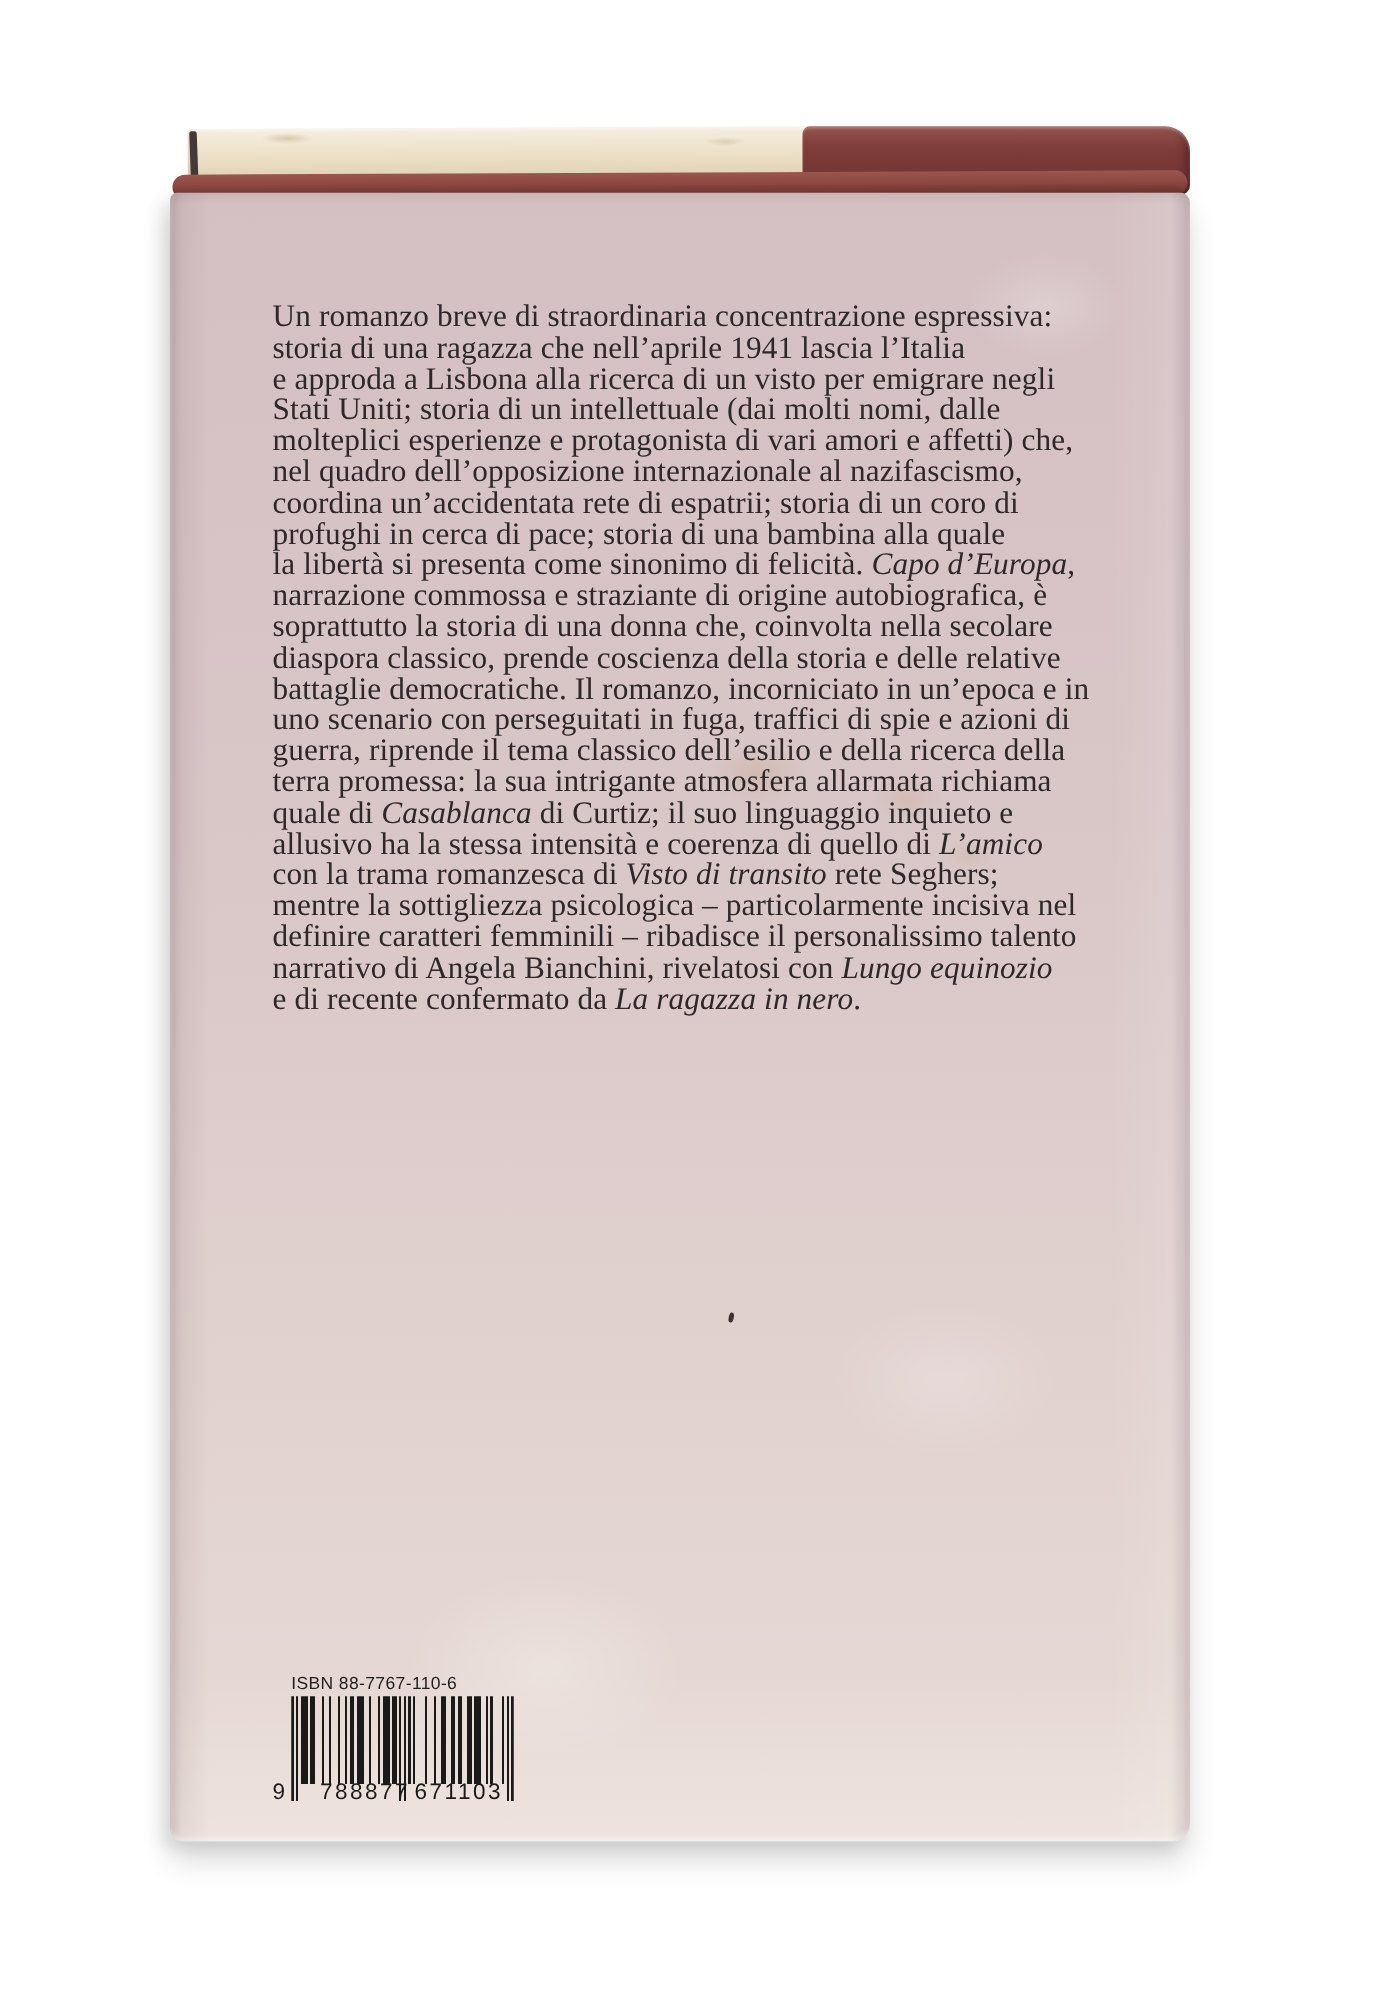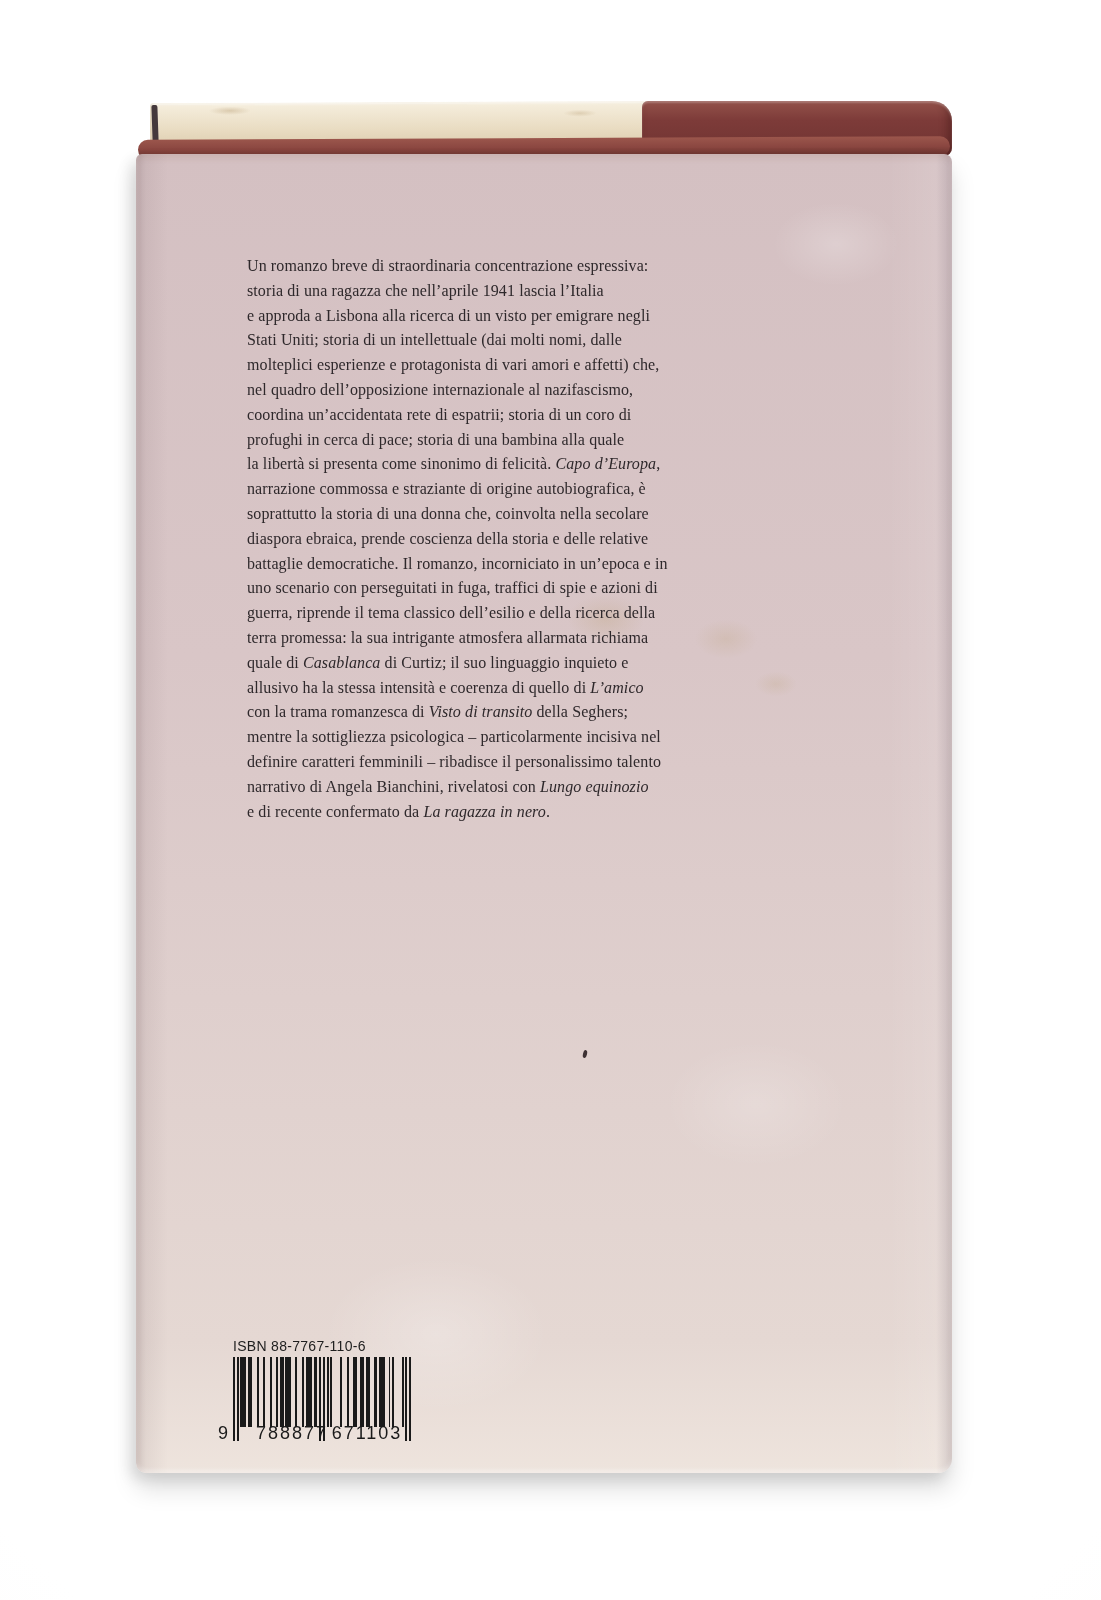--- a/index.html
+++ b/index.html
@@ -36,22 +36,22 @@
       radial-gradient(ellipse 45px 28px at 590px 485px, rgba(166,134,62,0.13), transparent 70%),
       radial-gradient(ellipse 30px 18px at 640px 530px, rgba(166,134,62,0.12), transparent 70%),
       radial-gradient(ellipse 90px 60px at 700px 90px, rgba(255,255,255,0.22), transparent 70%),
       radial-gradient(ellipse 130px 90px at 620px 950px, rgba(255,255,255,0.18), transparent 70%),
       radial-gradient(ellipse 160px 110px at 300px 1180px, rgba(255,255,255,0.25), transparent 70%),
       linear-gradient(90deg, rgba(96,74,80,0.22) 0px, rgba(96,74,80,0.08) 10px, rgba(255,255,255,0) 32px),
       linear-gradient(270deg, rgba(140,130,142,0.28) 0px, rgba(255,255,255,0.10) 16px, rgba(255,255,255,0) 64px),
       linear-gradient(180deg, var(--jacket-top), var(--jacket) 38%, var(--jacket-bottom) 90%, #eee4dd 100%);
     box-shadow:-6px 6px 14px rgba(0,0,0,0.10), 0 16px 24px rgba(0,0,0,0.13),
       inset 0 4px 6px rgba(120,70,60,0.12), inset 0 -3px 4px rgba(255,255,255,0.4);}
-  .blurb{position:absolute;left:82px;top:100px;font-size:16px;line-height:24.8px;
-    color:var(--text);letter-spacing:0.1px;margin-left:29px;}
+  .blurb{position:absolute;left:82px;top:88px;font-size:25px;line-height:24.8px;
+    color:var(--text);letter-spacing:0.1px;}
   .line{white-space:nowrap;}
   .it{font-style:italic;}
   .speck{position:absolute;left:447px;top:896px;width:4px;height:8px;background:#3e3234;
     border-radius:45%;transform:rotate(12deg);}
   .isbn-block{position:absolute;left:97px;top:1184px;width:190px;}
   .isbn-label{font-family:"Liberation Sans",sans-serif;font-size:14px;color:#1e1e1e;
     letter-spacing:0.3px;margin-bottom:3px;white-space:nowrap;}
   .barcode{position:relative;width:178px;height:86px;}
   .bd{position:absolute;top:66px;font-family:"Liberation Sans",sans-serif;font-size:18px;
     color:var(--barcode);letter-spacing:2px;white-space:nowrap;}
@@ -74,28 +74,28 @@
           <div class="line"><span>storia di una ragazza che nell’aprile 1941 lascia l’Italia</span></div>
           <div class="line"><span>e approda a Lisbona alla ricerca di un visto per emigrare negli</span></div>
           <div class="line"><span>Stati Uniti; storia di un intellettuale (dai molti nomi, dalle</span></div>
           <div class="line"><span>molteplici esperienze e protagonista di vari amori e affetti) che,</span></div>
           <div class="line"><span>nel quadro dell’opposizione internazionale al nazifascismo,</span></div>
           <div class="line"><span>coordina un’accidentata rete di espatrii; storia di un coro di</span></div>
           <div class="line"><span>profughi in cerca di pace; storia di una bambina alla quale</span></div>
           <div class="line"><span>la libertà si presenta come sinonimo di felicità. </span><span class="it">Capo d’Europa</span><span>,</span></div>
           <div class="line"><span>narrazione commossa e straziante di origine autobiografica, è</span></div>
           <div class="line"><span>soprattutto la storia di una donna che, coinvolta nella secolare</span></div>
-          <div class="line"><span>diaspora ebraica, prende coscienza della storia e delle relative</span></div>
+          <div class="line"><span>diaspora classico, prende coscienza della storia e delle relative</span></div>
           <div class="line"><span>battaglie democratiche. Il romanzo, incorniciato in un’epoca e in</span></div>
           <div class="line"><span>uno scenario con perseguitati in fuga, traffici di spie e azioni di</span></div>
           <div class="line"><span>guerra, riprende il tema classico dell’esilio e della ricerca della</span></div>
           <div class="line"><span>terra promessa: la sua intrigante atmosfera allarmata richiama</span></div>
           <div class="line"><span>quale di </span><span class="it">Casablanca</span><span> di Curtiz; il suo linguaggio inquieto e</span></div>
           <div class="line"><span>allusivo ha la stessa intensità e coerenza di quello di </span><span class="it">L’amico</span></div>
-          <div class="line"><span>con la trama romanzesca di </span><span class="it">Visto di transito</span><span> della Seghers;</span></div>
+          <div class="line"><span>con la trama romanzesca di </span><span class="it">Visto di transito</span><span> rete Seghers;</span></div>
           <div class="line"><span>mentre la sottigliezza psicologica – particolarmente incisiva nel</span></div>
           <div class="line"><span>definire caratteri femminili – ribadisce il personalissimo talento</span></div>
           <div class="line"><span>narrativo di Angela Bianchini, rivelatosi con </span><span class="it">Lungo equinozio</span></div>
           <div class="line"><span>e di recente confermato da </span><span class="it">La ragazza in nero</span><span>.</span></div>
         </div>
       <div class="speck"></div>
       <div class="isbn-block">
         <div class="isbn-label">ISBN 88-7767-110-6</div>
         <div class="barcode">
           <svg id="barcode-svg" width="178" height="86" shape-rendering="crispEdges">

